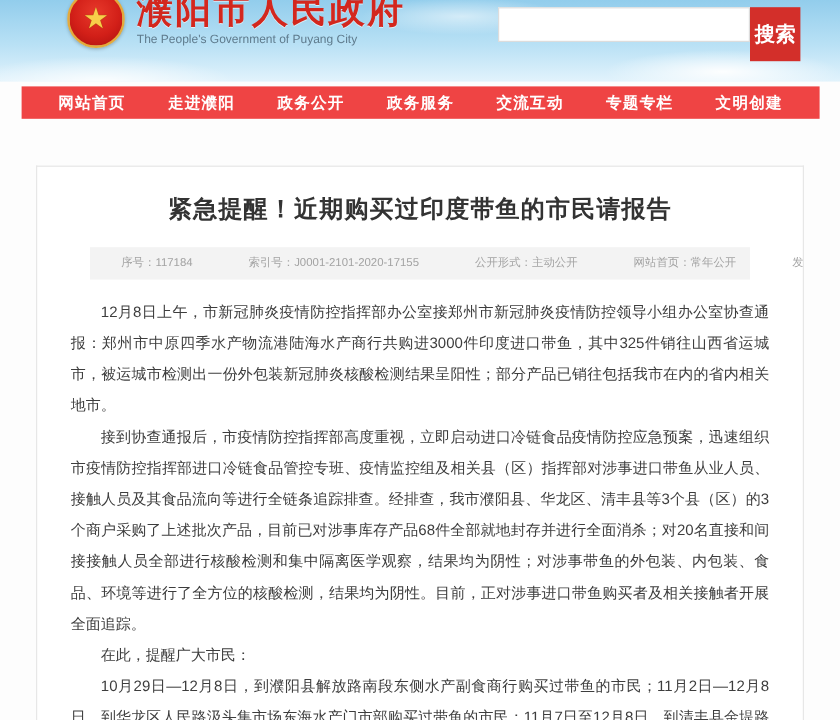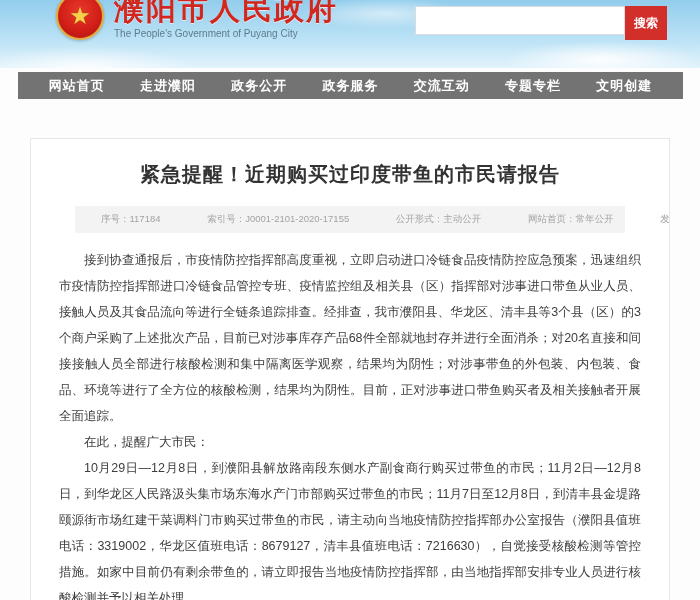--- a/index.html
+++ b/index.html
@@ -33,29 +33,29 @@
     color:#d3271e; font-size:30px; font-weight:bold; letter-spacing:2px;
     line-height:1.1; text-shadow:0 1px 0 rgba(255,255,255,.6);
   }
   .site-subtitle { color:#5f7b8d; font-size:10px; margin-top:3px; }
   .search-box { position:absolute; left:415px; top:6px; display:flex; }
   .search-input {
     width:210px; height:29px; border:1px solid #dcdcdc; background:#fff;
     outline:none; padding:0 8px; font-size:12px;
   }
   .search-btn {
-    width:42px; height:34px; background:#d32f2a; color:#fff; border:none;
-    font-size:12px; font-weight:bold; cursor:pointer;
+    width:42px; height:45px; background:#d32f2a; color:#fff; border:none;
+    font-size:17px; font-weight:bold; cursor:pointer;
     font-family:"Liberation Sans","DejaVu Sans",sans-serif;
   }
 
   
   .nav {
     position:absolute; left:18px; top:72px; width:665px; height:27px;
-    background:#737373; display:flex; align-items:center; justify-content:space-around;
+    background:#ef4444; display:flex; align-items:center; justify-content:space-around;
     padding:0 13px;
   }
   .nav a {
     color:#fff; font-size:13px; font-weight:bold; text-decoration:none;
     letter-spacing:1px; white-space:nowrap; cursor:pointer;
   }
 
   
   .breadcrumb {
     position:absolute; left:32px; top:111px; font-size:10px; color:#8c8c8c;
@@ -121,20 +121,21 @@
     <div class="meta-bar">
       <span>序号：117184</span>
       <span>索引号：J0001-2101-2020-17155</span>
       <span>公开形式：主动公开</span>
       <span>网站首页：常年公开</span>
       <span>发布机构：市政府办公室</span>
       <span>网站发布：2020/12/10</span>
     </div>
 
     <div class="article-body">
+      <p>12月8日上午，市新冠肺炎疫情防控指挥部办公室接郑州市新冠肺炎疫情防控领导小组办公室协查通报：郑州市中原四季水产物流港陆海水产商行共购进3000件印度进口带鱼，其中325件销往山西省运城市，被运城市检测出一份外包装新冠肺炎核酸检测结果呈阳性；部分产品已销往包括我市在内的省内相关地市。</p>
       <p>接到协查通报后，市疫情防控指挥部高度重视，立即启动进口冷链食品疫情防控应急预案，迅速组织市疫情防控指挥部进口冷链食品管控专班、疫情监控组及相关县（区）指挥部对涉事进口带鱼从业人员、接触人员及其食品流向等进行全链条追踪排查。经排查，我市濮阳县、华龙区、清丰县等3个县（区）的3个商户采购了上述批次产品，目前已对涉事库存产品68件全部就地封存并进行全面消杀；对20名直接和间接接触人员全部进行核酸检测和集中隔离医学观察，结果均为阴性；对涉事带鱼的外包装、内包装、食品、环境等进行了全方位的核酸检测，结果均为阴性。目前，正对涉事进口带鱼购买者及相关接触者开展全面追踪。</p>
       <p>在此，提醒广大市民：</p>
       <p>10月29日—12月8日，到濮阳县解放路南段东侧水产副食商行购买过带鱼的市民；11月2日—12月8日，到华龙区人民路汲头集市场东海水产门市部购买过带鱼的市民；11月7日至12月8日，到清丰县金堤路颐源街市场红建干菜调料门市购买过带鱼的市民，请主动向当地疫情防控指挥部办公室报告（濮阳县值班电话：3319002，华龙区值班电话：8679127，清丰县值班电话：7216630），自觉接受核酸检测等管控措施。如家中目前仍有剩余带鱼的，请立即报告当地疫情防控指挥部，由当地指挥部安排专业人员进行核酸检测并予以相关处理。</p>
 
     </div>
 
   </div>
 
 </div>
 

